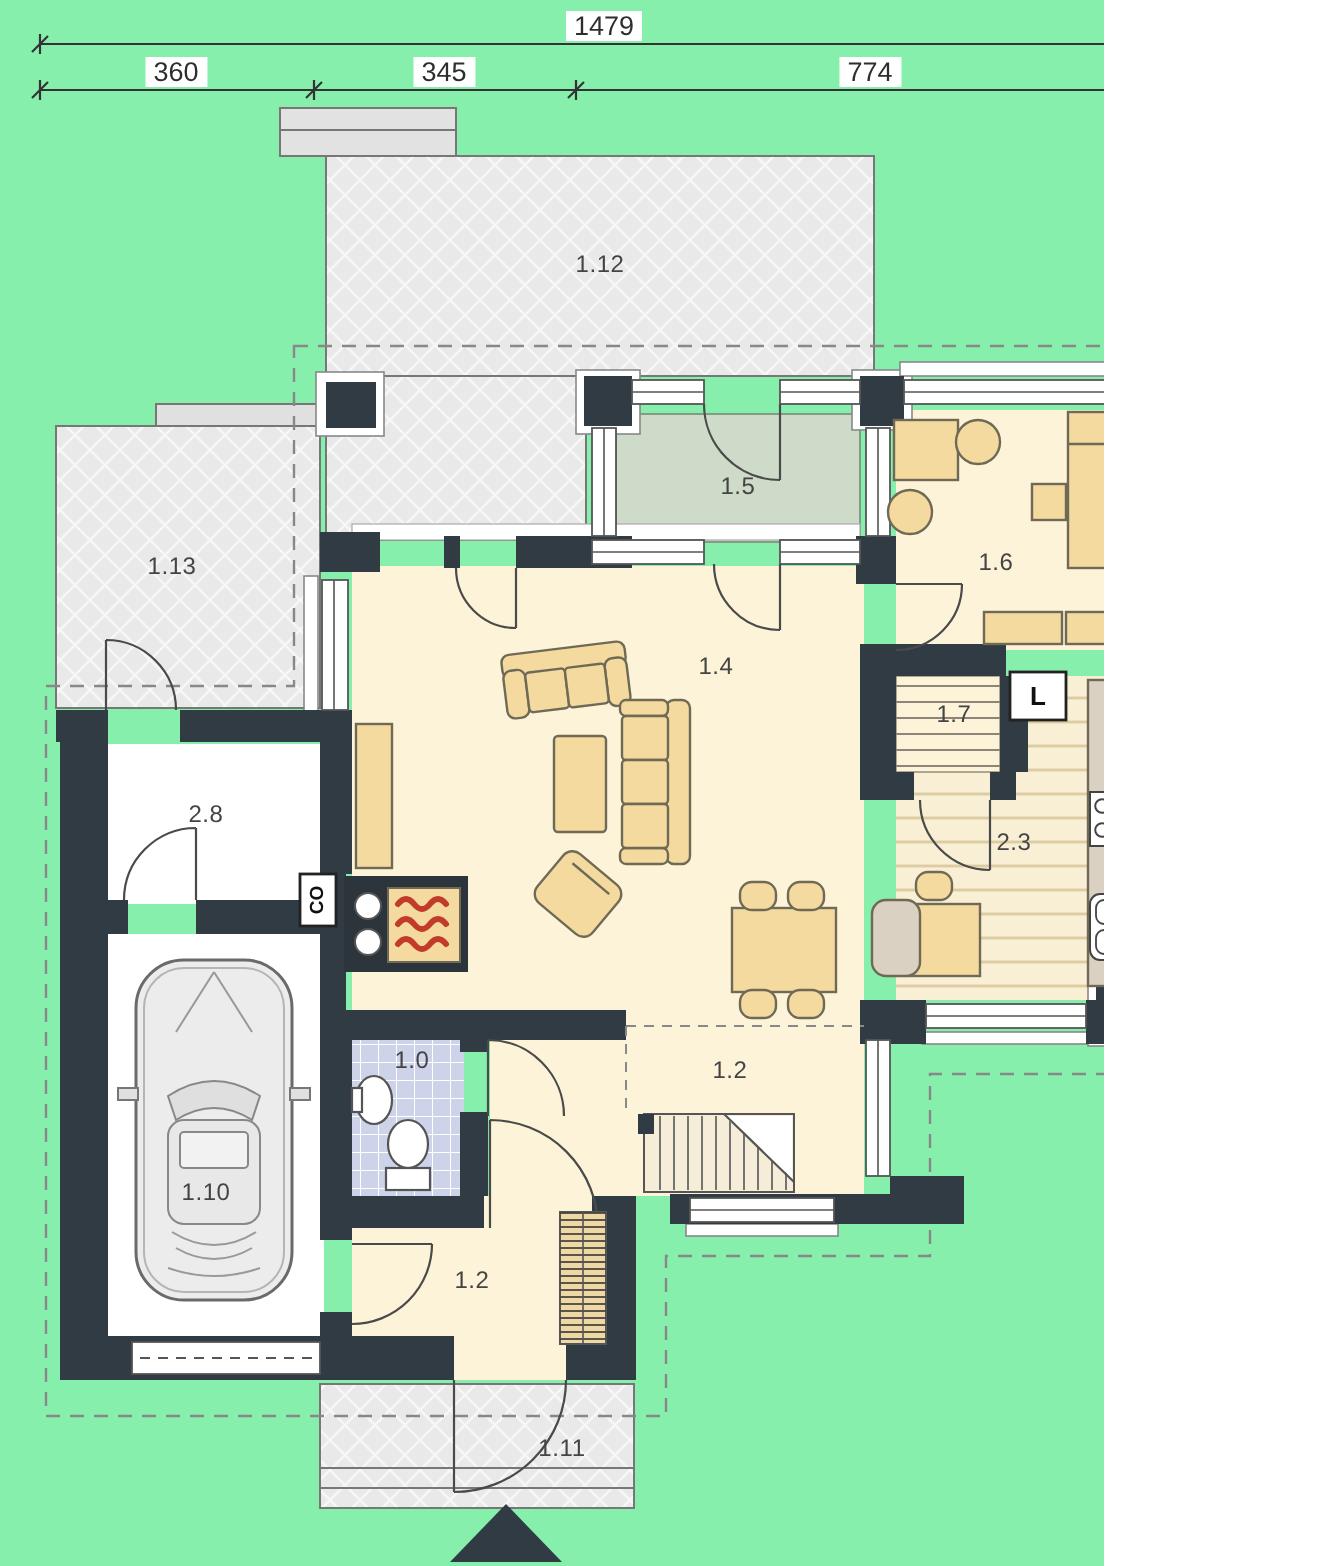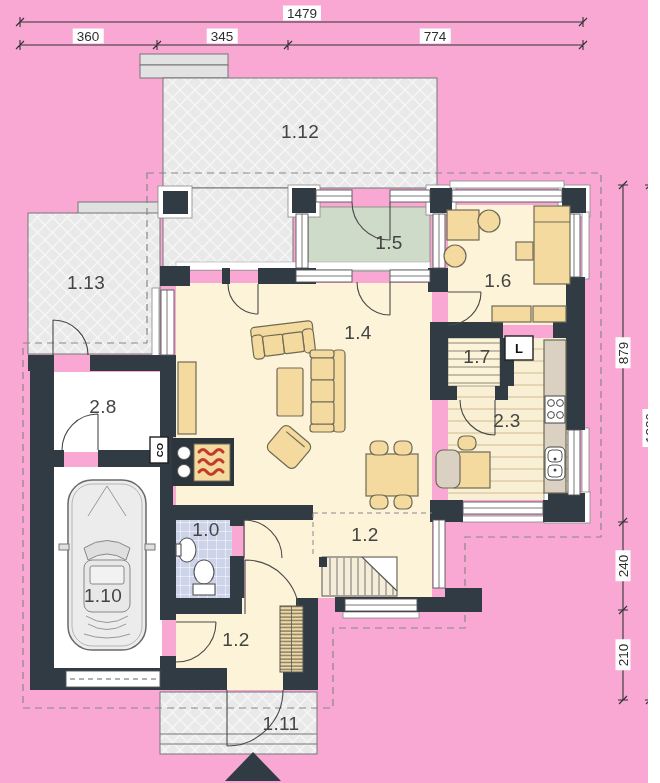--- a/index.html
+++ b/index.html
@@ -1,19 +1,19 @@
 <!DOCTYPE html>
 <html><head>
 <meta charset="utf-8">
 <style>
   html,body{margin:0;padding:0;background:#fff;}
-  #stage{position:relative;width:648px;height:783px;background:#f9a8d4;
+  #stage{position:relative;width:552px;height:783px;background:#86efac;
          font-family:"Liberation Sans",sans-serif;overflow:hidden;}
   #stage svg{position:absolute;left:0;top:0;}
-  .lbl{position:absolute;transform:translate(-50%,-50%);font-size:19px;color:#444;
+  .lbl{position:absolute;transform:translate(-50%,-50%);font-size:12px;color:#444;
        letter-spacing:.3px;white-space:nowrap;}
   .dim{position:absolute;transform:translate(-50%,-50%);font-size:13.5px;color:#2e2e2e;
        background:#fff;padding:0 4px;white-space:nowrap;}
   .dim.v{transform:translate(-50%,-50%) rotate(-90deg);}
   .box{position:absolute;transform:translate(-50%,-50%);font-weight:bold;color:#111;
        font-size:13px;white-space:nowrap;}
   .box.v{transform:translate(-50%,-50%) rotate(-90deg);font-size:9.5px;}
 </style>
 </head>
 <body>
@@ -293,21 +293,21 @@
 <div class="dim" style="left:88px;top:36px">360</div>
 <div class="dim" style="left:222px;top:36px">345</div>
 <div class="dim" style="left:435px;top:36px">774</div>
 <div class="dim v" style="left:623px;top:353px">879</div>
 <div class="dim v" style="left:623px;top:566px">240</div>
 <div class="dim v" style="left:623px;top:655px">210</div>
 <div class="dim v" style="left:650px;top:428px">1329</div>
 
 <div class="lbl" style="left:300px;top:132px">1.12</div>
 <div class="lbl" style="left:86px;top:283px">1.13</div>
-<div class="lbl" style="left:389px;top:243px">1.5</div>
+<div class="lbl" style="left:369px;top:243px">1.5</div>
 <div class="lbl" style="left:498px;top:281px">1.6</div>
 <div class="lbl" style="left:358px;top:333px">1.4</div>
 <div class="lbl" style="left:477px;top:357px">1.7</div>
 <div class="lbl" style="left:507px;top:421px">2.3</div>
 <div class="lbl" style="left:103px;top:407px">2.8</div>
 <div class="lbl" style="left:206px;top:530px">1.0</div>
 <div class="lbl" style="left:365px;top:535px">1.2</div>
 <div class="lbl" style="left:236px;top:640px">1.2</div>
 <div class="lbl" style="left:103px;top:596px">1.10</div>
 <div class="lbl" style="left:281px;top:724px">1.11</div>

